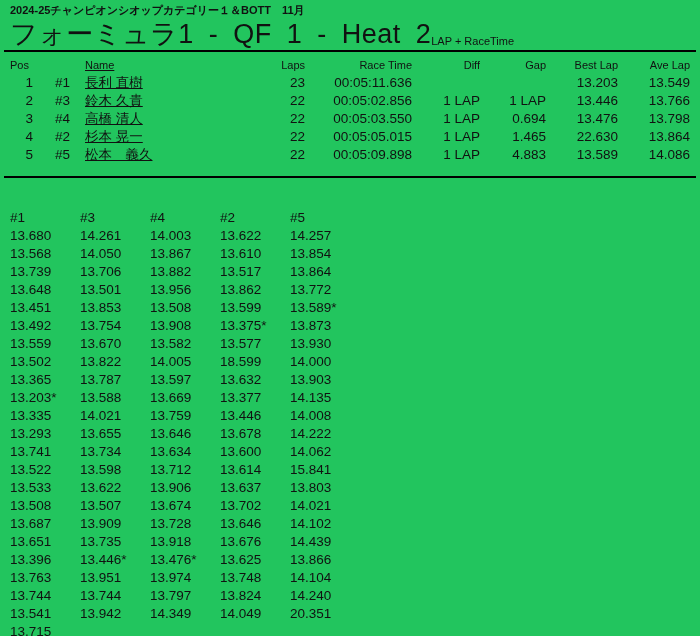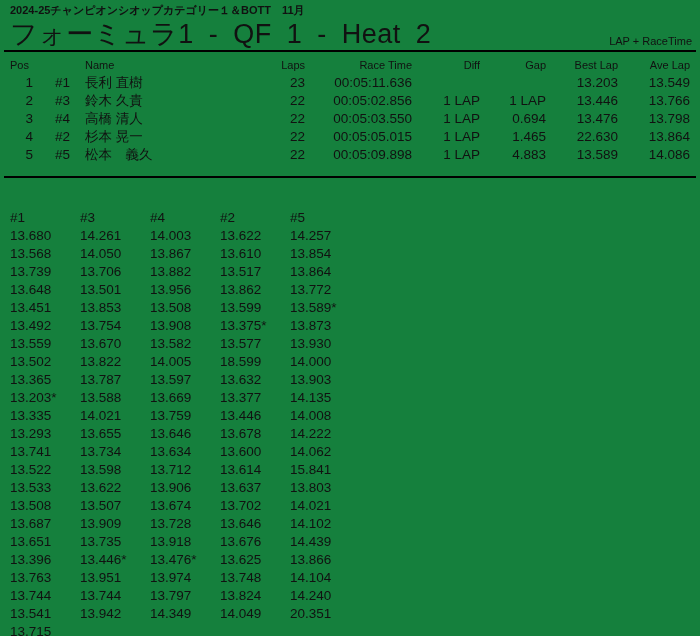--- a/index.html
+++ b/index.html
@@ -1,40 +1,40 @@
 <!DOCTYPE html>
 <html><head>
 <meta charset="utf-8">
 <style>
   html,body{margin:0;padding:0;background:#fff;}
   .page{
-    width:700px;height:636px;background:#15803d;color:#111;
+    width:700px;height:636px;background:#22c55e;color:#111;
     font-family:"Liberation Sans","DejaVu Sans",sans-serif;
     position:relative;overflow:hidden;
   }
   
   .hdr{padding:3px 8px 0 10px;}
   .meta{font-size:11px;font-weight:bold;line-height:14px;white-space:nowrap;}
-  .titlebar{display:flex;justify-content:space-between;align-items:flex-end;padding:1px 0 0 0;}
+  .titlebar{display:flex;align-items:flex-end;padding:1px 0 0 0;}
   .title{font-size:27px;font-weight:500;line-height:32px;word-spacing:7px;letter-spacing:0.5px;white-space:nowrap;}
   .mode{font-size:11px;line-height:13px;padding:0 0 2px 0;white-space:nowrap;}
   .rule{border-bottom:2px solid #000;margin:0 4px;}
   
   .results{margin:7px 0 12px 10px;width:680px;}
   .r-head,.r-row{
     display:grid;
     grid-template-columns:23px 47px 145px 80px 107px 68px 66px 72px 72px;
     white-space:nowrap;
   }
   .r-head{font-size:11px;line-height:13px;margin-bottom:2px;}
   .r-row{font-size:13.5px;line-height:18px;}
   .c{overflow:hidden;}
   .r-row .c1{text-align:right;}
   .c2{padding-left:22px;}
-  .c3{padding-left:5px;}
+  .c3{padding-left:5px;text-decoration:underline;}
   .c4,.c5,.c6,.c7,.c8,.c9{text-align:right;}
   .rule2{margin-top:3px;}
   
   .lap-table{margin:31px 0 0 10px;font-size:13.5px;line-height:18px;}
   .l-head,.l-row{display:grid;grid-template-columns:repeat(5,70px);white-space:nowrap;}
   .lc{overflow:hidden;}
 </style>
 </head>
 <body>
 

